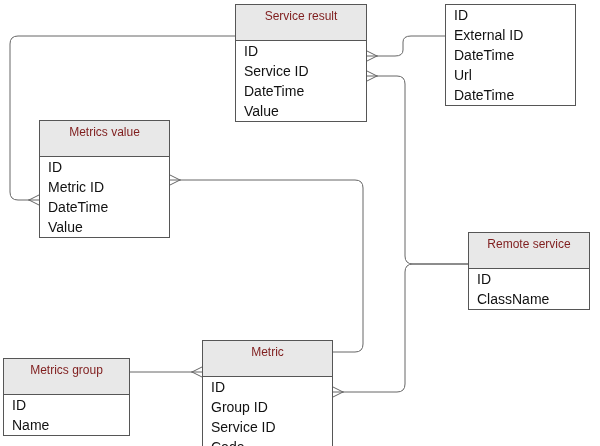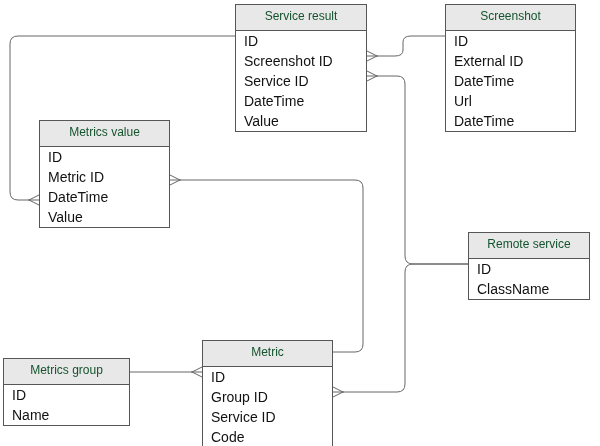--- a/index.html
+++ b/index.html
@@ -8,22 +8,22 @@
     font-family:"Liberation Sans", sans-serif;
     -webkit-font-smoothing:antialiased;
   }
   #canvas{position:absolute;left:0;top:0;width:600px;height:446px;}
   svg.wires{position:absolute;left:0;top:0;pointer-events:none;}
   .entity{
     position:absolute;background:#ffffff;border:1px solid #565656;
     box-sizing:border-box;z-index:2;
   }
   .entity .hdr{
-    height:26px;line-height:22px;text-align:center;background:#e8e8e8;
-    border-bottom:1px solid #565656;font-size:12px;color:#14532d;
+    height:36px;line-height:22px;text-align:center;background:#e8e8e8;
+    border-bottom:1px solid #565656;font-size:12px;color:#7f1d1d;
     box-sizing:border-box;white-space:nowrap;overflow:hidden;
   }
   .entity .row{
     height:20px;line-height:20px;padding-left:8px;font-size:14px;color:#111;
     white-space:nowrap;overflow:hidden;box-sizing:border-box;
   }
   
   #e-service-result {left:235px; top:4px;   width:132px;}
   #e-screenshot     {left:445px; top:4px;   width:131px;}
   #e-metrics-value  {left:39px;  top:120px; width:131px;}
@@ -66,29 +66,27 @@
     <g>
       <path d="M130 372 H192"></path>
       <path d="M192 372 L202 367 M192 372 L202 372 M192 372 L202 377"></path>
     </g>
   </svg>
 
   <div class="entity" id="e-service-result">
     <div class="hdr">Service result</div>
     <div>
         <div class="row"><span>ID</span></div>
-        <div class="row"><span>Screenshot ID</span></div>
         <div class="row"><span>Service ID</span></div>
         <div class="row"><span>DateTime</span></div>
         <div class="row"><span>Value</span></div>
       </div>
   </div>
 
   <div class="entity" id="e-screenshot">
-    <div class="hdr">Screenshot</div>
     <div>
         <div class="row"><span>ID</span></div>
         <div class="row"><span>External ID</span></div>
         <div class="row"><span>DateTime</span></div>
         <div class="row"><span>Url</span></div>
         <div class="row"><span>DateTime</span></div>
       </div>
   </div>
 
   <div class="entity" id="e-metrics-value">

